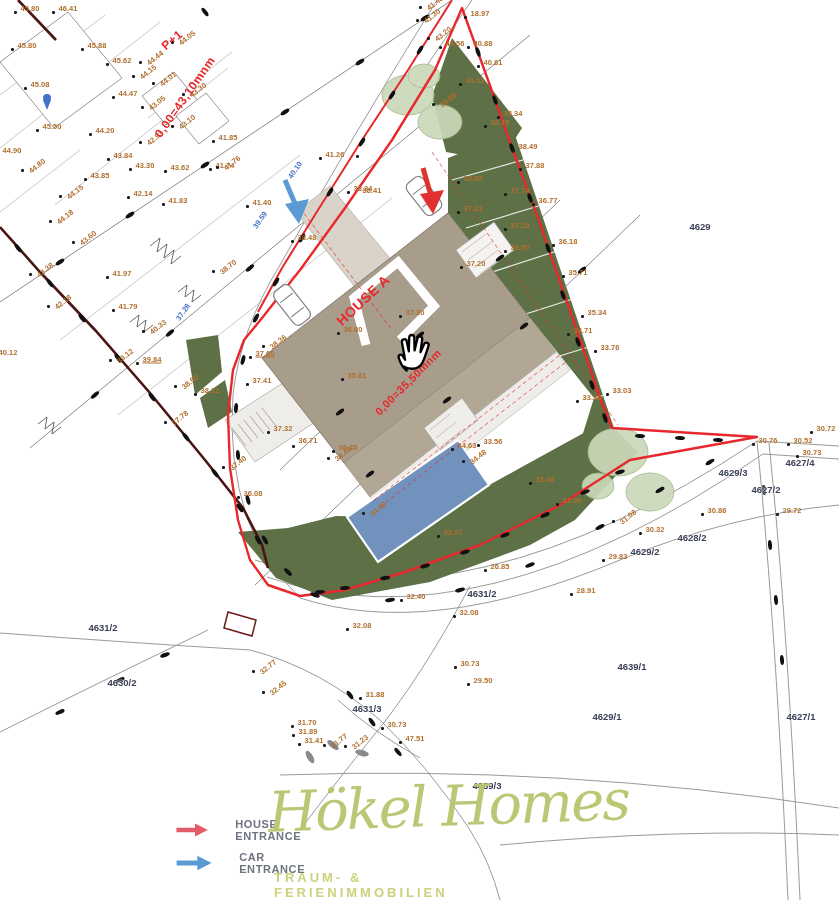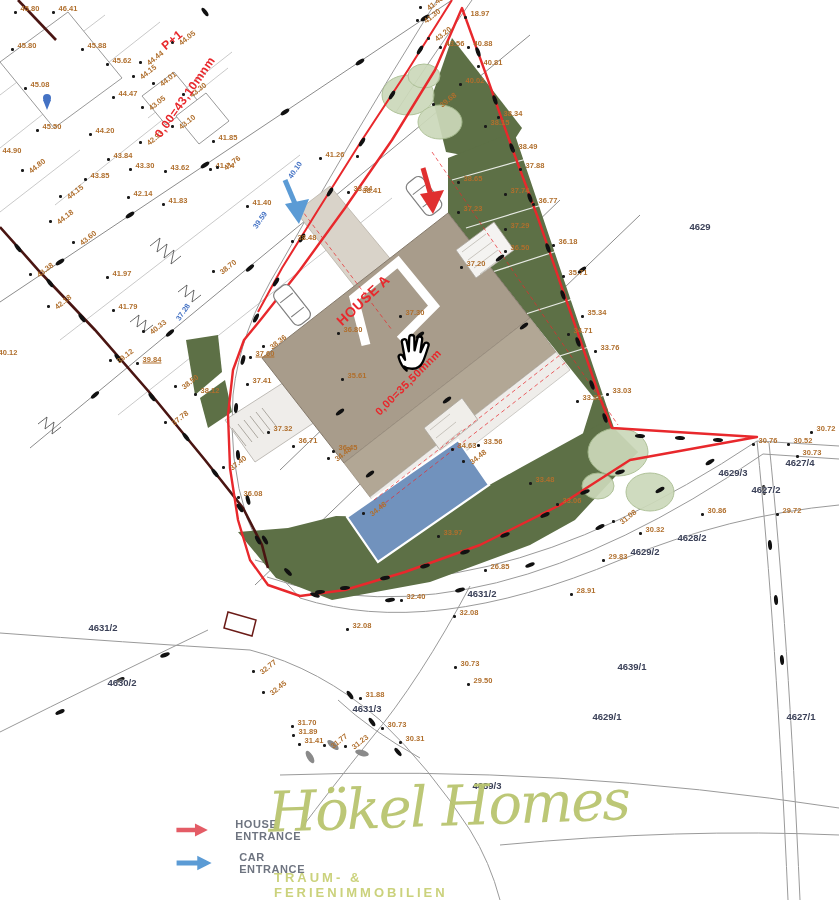--- a/index.html
+++ b/index.html
@@ -495,21 +495,21 @@
       <div class="lbl ev" style="left: 308px; top: 731px;">31.89</div>
       <div class="pt" style="left: 292px; top: 734px;"></div>
       <div class="lbl ev" style="left: 314px; top: 740px;">31.41</div>
       <div class="pt" style="left: 298px; top: 743px;"></div>
       <div class="lbl ev r1" style="left: 339px; top: 741px;">31.77</div>
       <div class="pt" style="left: 323px; top: 744px;"></div>
       <div class="lbl ev r1" style="left: 360px; top: 742px;">31.23</div>
       <div class="pt" style="left: 344px; top: 745px;"></div>
       <div class="lbl ev" style="left: 397px; top: 724px;">30.73</div>
       <div class="pt" style="left: 381px; top: 727px;"></div>
-      <div class="lbl ev" style="left: 415px; top: 738px;">30.31</div>
+      <div class="lbl ev" style="left: 415px; top: 738px;">47.51</div>
       <div class="pt" style="left: 399px; top: 741px;"></div>
       <div class="lbl ev" style="left: 470px; top: 663px;">30.73</div>
       <div class="pt" style="left: 454px; top: 666px;"></div>
       <div class="lbl ev" style="left: 483px; top: 680px;">29.50</div>
       <div class="pt" style="left: 467px; top: 683px;"></div>
       <div class="lbl ev" style="left: 586px; top: 590px;">28.91</div>
       <div class="pt" style="left: 570px; top: 593px;"></div>
       <div class="lbl parc" style="left: 700px; top: 226px;">4629</div>
       <div class="lbl parc" style="left: 800px; top: 462px;">4627/4</div>
       <div class="lbl parc" style="left: 733px; top: 472px;">4629/3</div>

